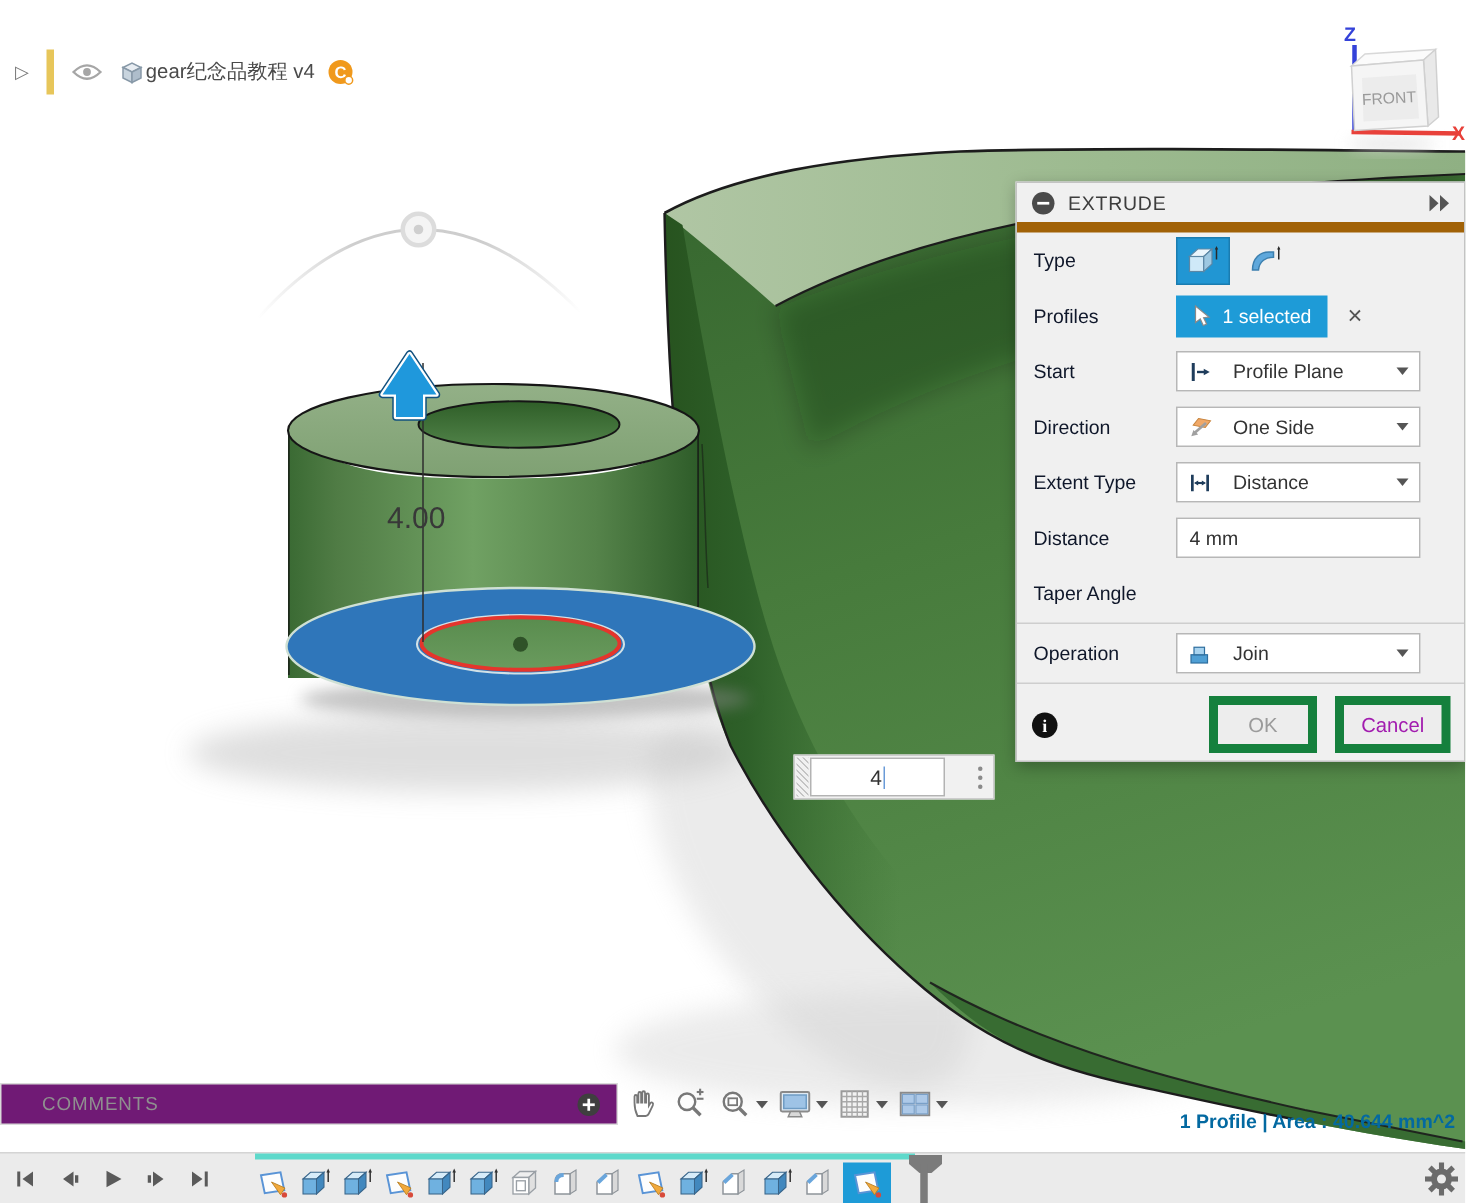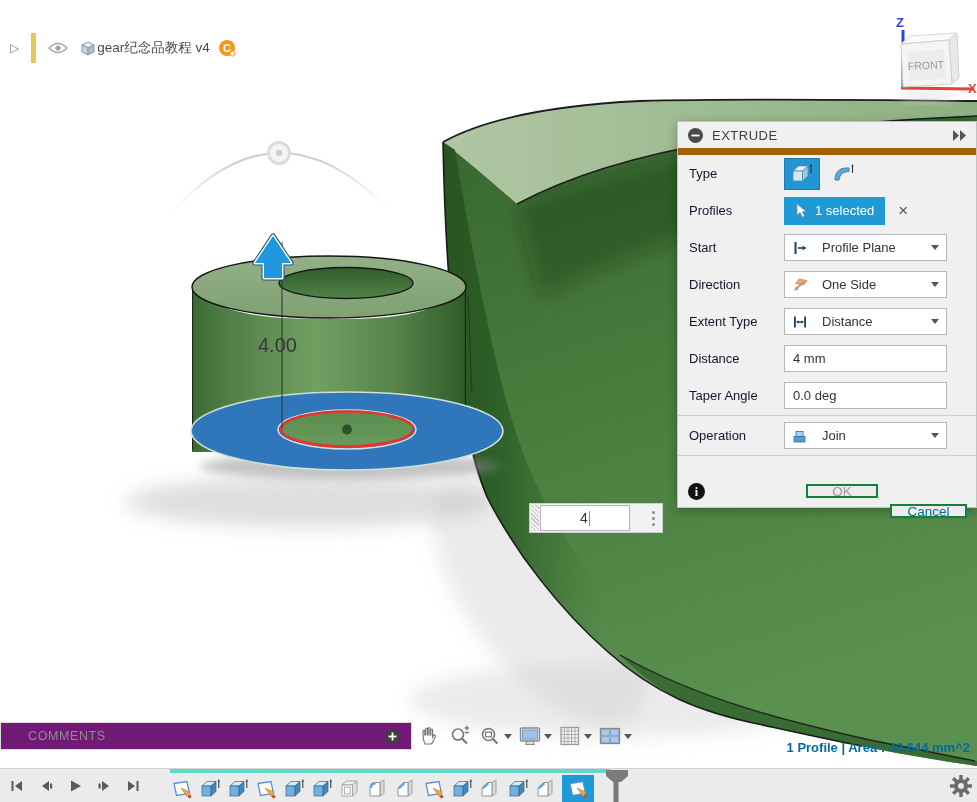--- a/index.html
+++ b/index.html
@@ -27,24 +27,24 @@
   .dd .dv{flex:1;font-size:13px;color:#333;}
   .caret{width:0;height:0;border-left:4px solid transparent;border-right:4px solid transparent;border-top:5px solid #555;}
   .tf{width:163px;height:27px;background:#fff;border:1px solid #b7b7b7;display:flex;align-items:center;
       padding:0 8px;box-sizing:border-box;font-size:13px;color:#333;}
   .typebtn{width:36px;height:32px;display:flex;align-items:center;justify-content:center;}
   .typebtn.sel{background:#2196d3;border:1px solid #1a7cb0;box-sizing:border-box;}
   .chip{height:28px;background:#1e9bd7;color:#fff;font-size:13px;display:flex;align-items:center;gap:7px;padding:0 11px;}
   .xclear{font-size:17px;color:#555;margin-left:13px;line-height:1;}
   .hr{border-top:1px solid #cecece;margin:1px 0;}
   #dlg-foot{display:flex;align-items:center;padding:7px 9px 0 9px;}
-  .btn{background:#ededed;border:2px solid #15803d;height:14px;display:flex;align-items:center;
+  .btn{background:#ededed;border:6px solid #15803d;height:38px;display:flex;align-items:center;
        justify-content:center;font-size:13.5px;box-sizing:border-box;}
   #ok-btn{width:72px;color:#9b9b9b;margin-left:auto;}
-  #cancel-btn{width:77px;color:#0369a1;margin-left:12px;margin-top:40px;}
+  #cancel-btn{width:77px;color:#a21caf;margin-left:12px;}
   
   #dimbox{left:529px;top:503px;width:134px;height:30px;background:#f1f1f1;border:1px solid #cdcdcd;
       display:flex;align-items:center;box-sizing:border-box;z-index:8;}
   #dimbox .grip{width:8px;align-self:stretch;margin:1px;background:repeating-linear-gradient(45deg,#c4c4c4 0 1px,transparent 1px 3px);}
   #dimbox .field{width:88px;height:24px;background:#fff;border:1px solid #b3b3b3;display:flex;align-items:center;
       justify-content:center;font-size:14px;color:#333;gap:1px;}
   #dimbox .caret-line{width:1px;height:15px;background:#6a9bd8;}
   #dimbox .dots{margin-left:auto;margin-right:7px;display:flex;flex-direction:column;gap:3px;}
   #dimbox .dots i{width:3px;height:3px;border-radius:50%;background:#8a8a8a;}
   
@@ -360,23 +360,20 @@
 
     <div class="row">
       <span class="rl">Distance</span>
       <div class="tf">
         <span>4 mm</span>
       </div>
     </div>
 
     <div class="row">
       <span class="rl">Taper Angle</span>
-      <div class="tf">
-        <span>0.0 deg</span>
-      </div>
     </div>
 
     <div class="hr"></div>
 
     <div class="row">
       <span class="rl">Operation</span>
       <div class="dd">
         <svg width="16" height="16">
           <rect x="2" y="8.5" width="11" height="5.5" fill="#4f9fd4" stroke="#2e6e9e" stroke-width=".8"></rect>
           <rect x="4" y="3.5" width="7" height="5" fill="#a8d3ef" stroke="#2e6e9e" stroke-width=".8"></rect>

